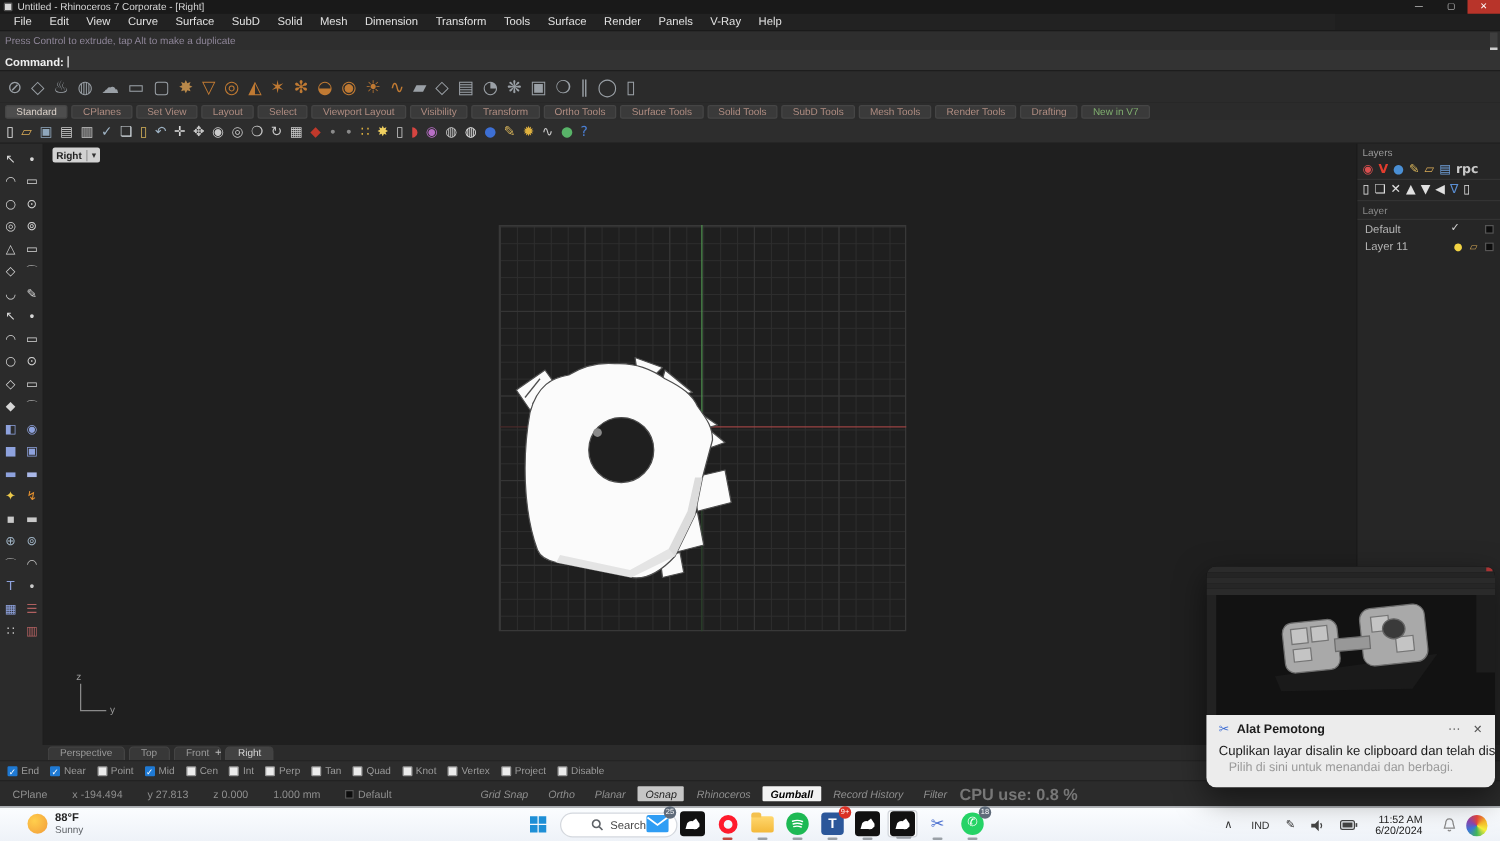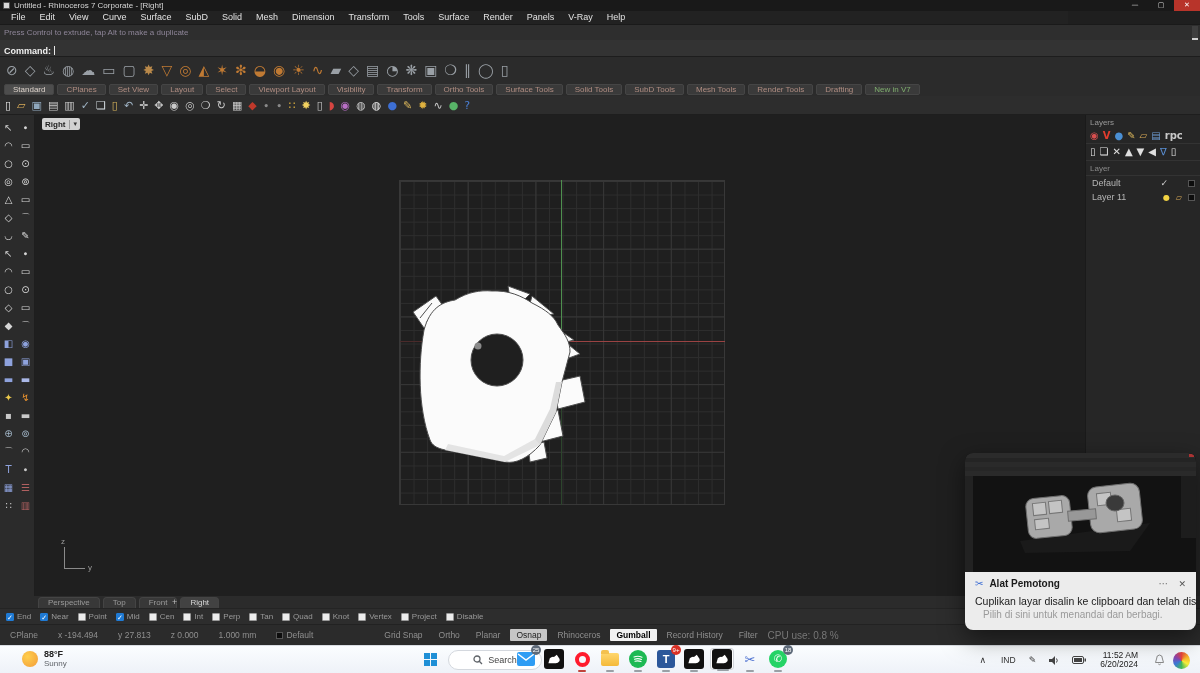--- a/index.html
+++ b/index.html
@@ -92,24 +92,24 @@
   .osnaprow { position:absolute; left:0; top:608px; width:1200px; height:16px; background:#2d2d2d; border-top:1px solid #242424; display:flex; align-items:center; gap:9px; padding-left:6px; }
   .osnapitem { display:flex; align-items:center; gap:3px; }
   .osnapitem .box { width:8px; height:8px; background:#ececec; border:1px solid #999; border-radius:1px; font-size:7px; line-height:8px; text-align:center; color:transparent; }
   .osnapitem .box.checked { background:#1f7ad4; border-color:#1f7ad4; color:#fff; }
   .osnapitem .olbl { font-size:8px; color:#9a9a9a; }
 
   .statusbar { position:absolute; left:0; top:624px; width:1200px; height:21px; background:#2b2b2b; border-top:1px solid #222; display:flex; align-items:center; font-size:8.5px; color:#8f8f8f; }
   .sb-seg { padding:0 10px; white-space:nowrap; }
   .sb-layer { display:flex; align-items:center; gap:3px; padding:0 10px; }
   .sb-swatch { width:7px; height:7px; background:#0d0d0d; border:1px solid #555; }
-  .sb-toggle { padding:1px 6px; white-space:nowrap; }
+  .sb-toggle { padding:1px 6px; white-space:nowrap;font-style:italic; }
   .sb-toggle.active { background:#c6c6c6; color:#1d1d1d; border-radius:1px; }
   .sb-toggle.strong { background:#f2f2f2; color:#000; font-weight:bold; }
-  .sb-cpu { font-size:10px; color:#777; padding-left:4px; }
+  .sb-cpu { font-size:13px; color:#777; padding-left:4px;font-weight:bold; }
 
   
   .notif { position:absolute; left:965px; top:453px; width:231px; height:177px; border-radius:8px; overflow:hidden; box-shadow:0 8px 24px rgba(0,0,0,.5); z-index:50; }
   .notif-thumb { position:relative; width:231px; height:119px; background:#121212; }
   .notif-body { position:relative; width:231px; height:58px; background:#ececec; }
   .notif-head { display:flex; align-items:center; padding:6px 8px 0 10px; }
   .notif-appicon { font-size:10px; color:#3b6cd4; margin-right:6px; }
   .notif-appname { font-size:10px; font-weight:bold; color:#1a1a1a; flex:1; }
   .notif-more { font-size:10px; color:#777; padding:0 8px; }
   .notif-close { font-size:9px; color:#555; padding:0 2px; }

